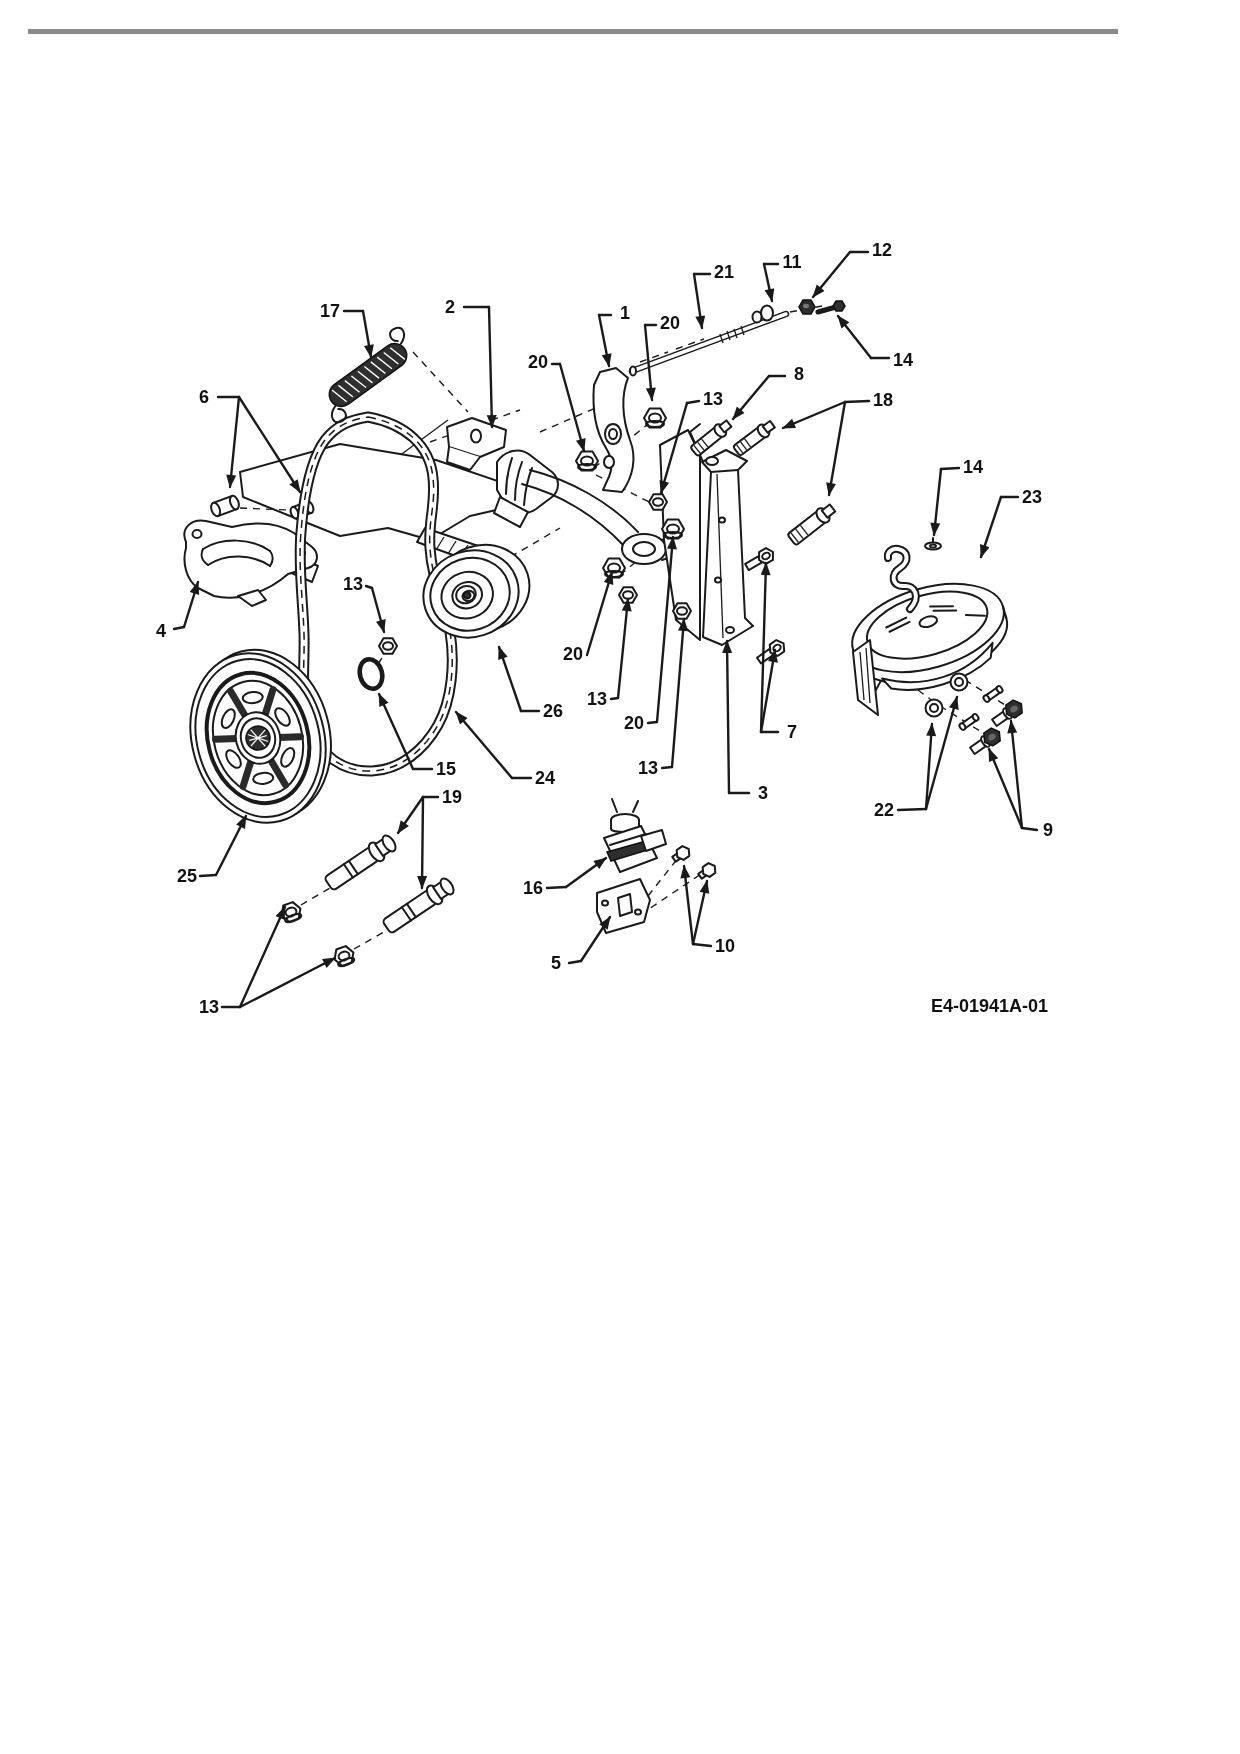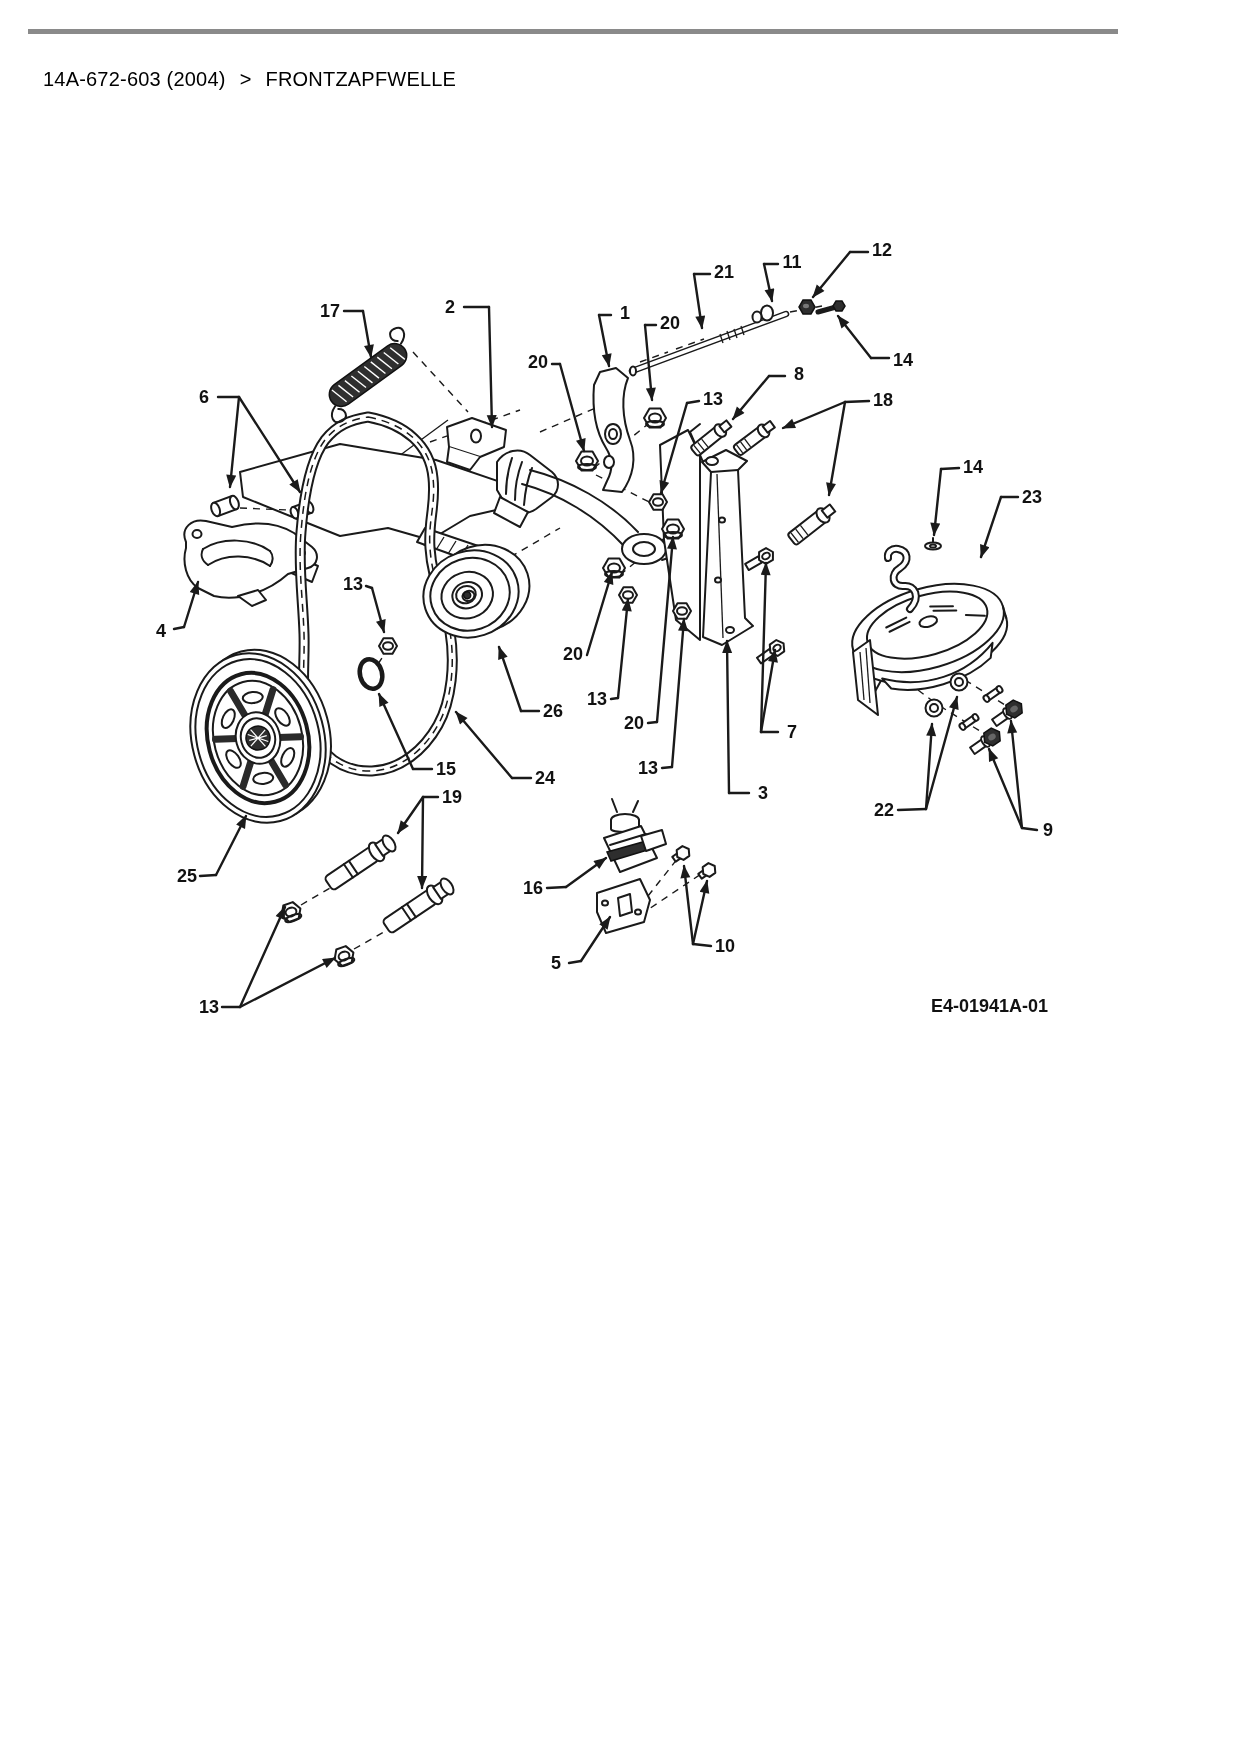--- a/index.html
+++ b/index.html
@@ -22,23 +22,20 @@
                fill:#111;stroke:none;text-anchor:middle;}
   .diag-code{font-family:"Liberation Sans",sans-serif;font-size:18px;font-weight:bold;fill:#111;stroke:none;}
 </style>
 </head>
 <body>
 
 <div class="page">
 
   <div class="topbar"></div>
 
-  <div class="title">
-    <span>14A-672-603 (2004)</span><span class="sep">&gt;</span><span>FRONTZAPFWELLE</span>
-  </div>
 
   <div class="diagram-wrap">
   <svg id="diagram-svg" width="1240" height="1100" viewBox="0 0 1240 1100">
     <defs>
       <marker id="arh" markerUnits="userSpaceOnUse" markerWidth="16" markerHeight="12" refX="13" refY="5" orient="auto">
         <path d="M1,0 L14,5 L1,10 Z" fill="#1a1a1a"></path>
       </marker>
     </defs>
 
     <g>

